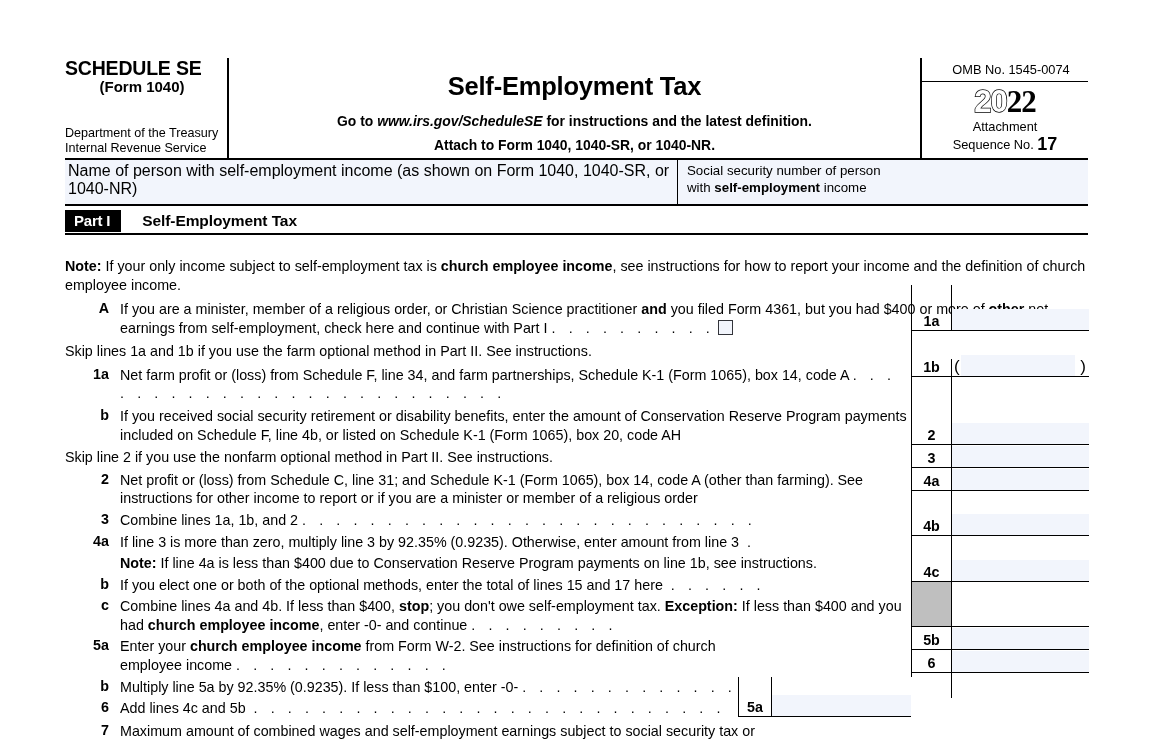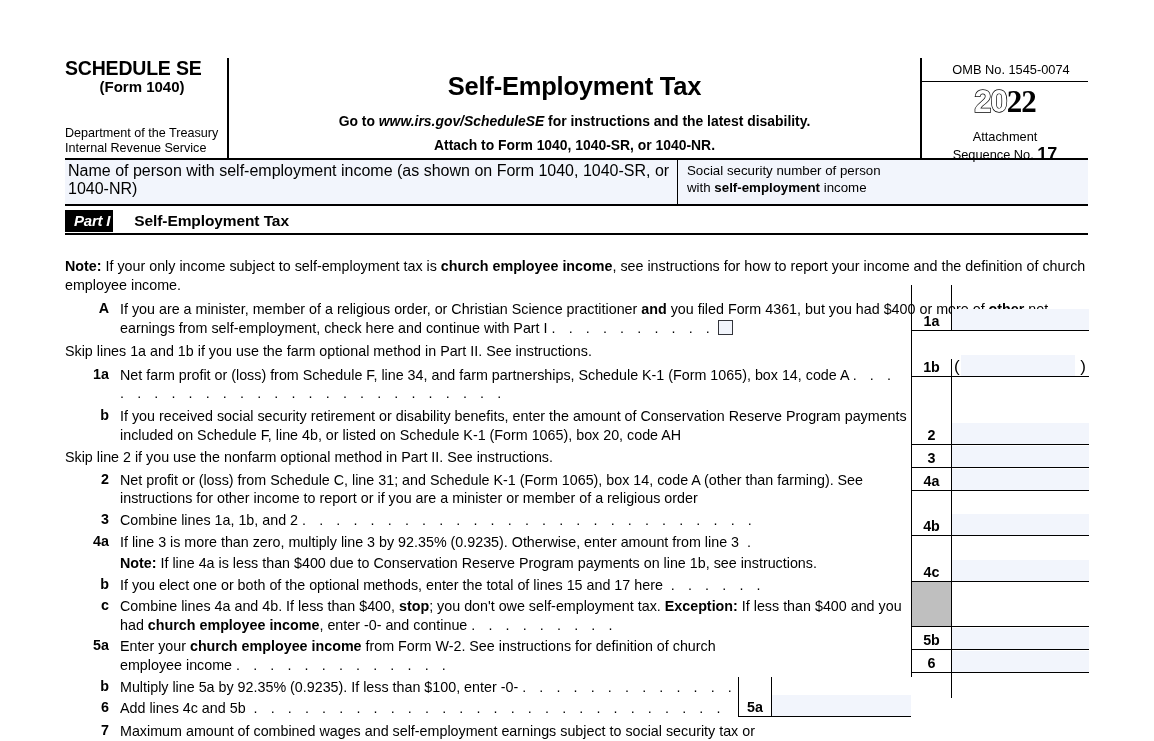--- a/index.html
+++ b/index.html
@@ -102,21 +102,21 @@
   }
   .year .hollow {
     color: #ffffff;
     -webkit-text-stroke: 1.4px #000;
     paint-order: stroke fill;
   }
   .year .solid { color: #000; font-family: Liberation Serif, serif; }
   .attseq {
     font-size: 12.8px;
     line-height: 1.18;
-    margin-top: 12px;
+    margin-top: 2px;
   }
   .attseq .seqno {
     font-size: 18px;
     font-weight: bold;
     vertical-align: -1px;
   }
 
   
   .namerow {
     display: flex;
@@ -147,23 +147,22 @@
     align-items: center;
     height: 25px;
     border-bottom: 2px solid #000;
     margin-top: 2px;
   }
   .part-tag {
     background: #000;
     color: #fff;
     font-size: 15px;
     font-weight: bold;
-    padding: 2px 3px 3px 9px;
+    padding: 2px 11px 3px 9px;
     letter-spacing: -0.2px;
-    font-style: italic;
   }
   .part-name {
     font-size: 15.5px;
     font-weight: bold;
     margin-left: 21px;
     letter-spacing: -0.1px;
   }
 
   
   .body {
@@ -309,21 +308,21 @@
       <div class="sched-title">SCHEDULE SE</div>
       <div class="sched-sub">(Form 1040)</div>
       <div class="dept">
         <div>Department of the Treasury</div>
         <div>Internal Revenue Service</div>
       </div>
     </div>
 
     <div class="hdr-center">
       <div class="main-title">Self-Employment Tax</div>
-      <div class="goto"><span>Go to </span><i>www.irs.gov/ScheduleSE</i><span> for instructions and the latest disability.</span></div>
+      <div class="goto"><span>Go to </span><i>www.irs.gov/ScheduleSE</i><span> for instructions and the latest definition.</span></div>
       <div class="attach">Attach to Form 1040, 1040-SR, or 1040-NR.</div>
     </div>
 
     <div class="hdr-right">
       <div class="omb">OMB No. 1545-0074</div>
       <div class="yearbox">
         <div class="year"><span class="hollow">20</span><span class="solid">22</span></div>
         <div class="attseq">
           <div>Attachment</div>
           <div><span>Sequence No.</span> <span class="seqno">17</span></div>

